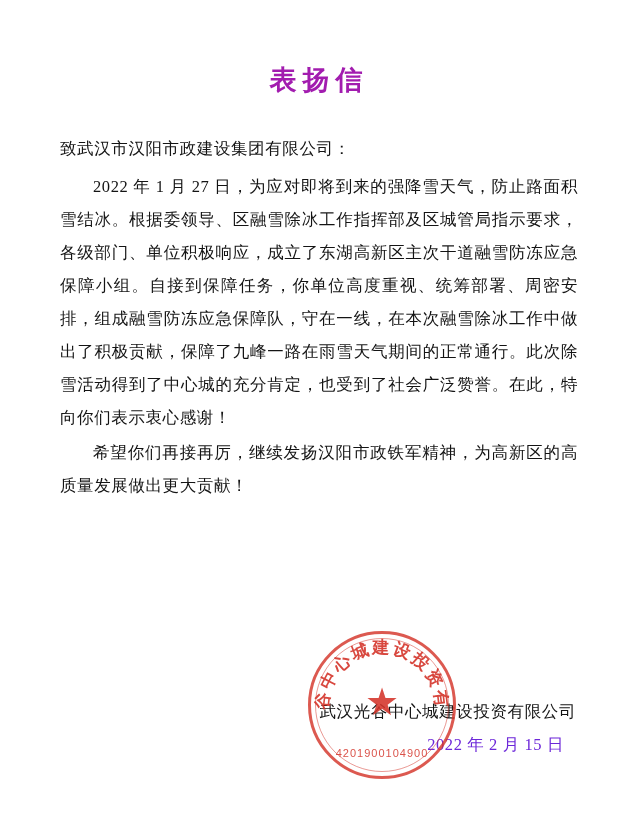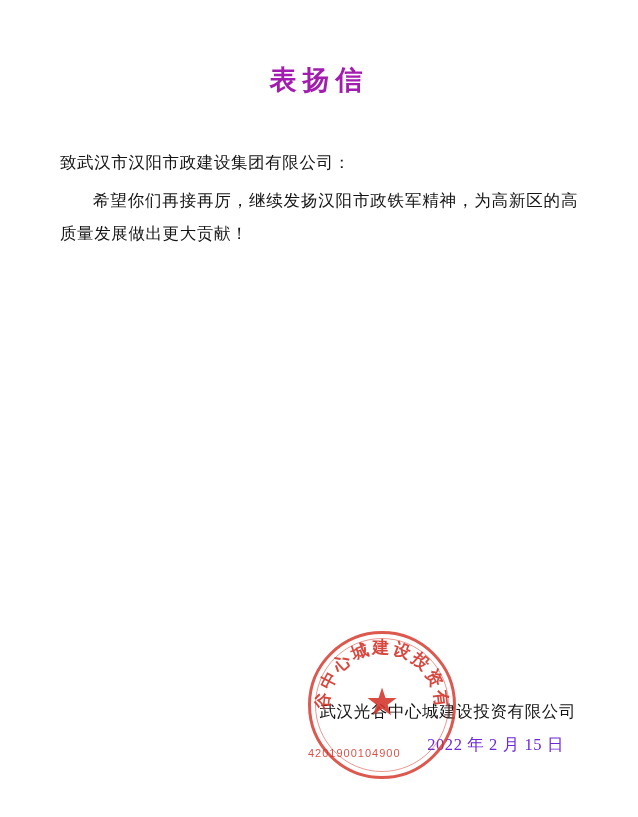--- a/index.html
+++ b/index.html
@@ -24,21 +24,21 @@
   .doc-title {
     text-align: center;
     font-size: 27px;
     font-weight: bold;
     letter-spacing: 6px;
     margin-top: 62px;
     color: #a21caf;
     font-family: "Liberation Serif", "DejaVu Serif", serif;
   }
   .body-block {
-    margin-top: 52px;
+    margin-top: 38px;
   }
   .salutation {
     font-size: 16.5px;
     line-height: 1.55;
     letter-spacing: 0.6px;
     margin: 0 0 8px 0;
     color: #141414;
   }
   .para {
     font-size: 16.5px;
@@ -105,21 +105,21 @@
     color: #d4342a;
     font-size: 38px;
     line-height: 1;
     opacity: 0.88;
   }
   .seal .seal-code {
     position: absolute;
     left: 0;
     right: 0;
     bottom: 20px;
-    text-align: left;
+    text-align: center;
     color: #d4342a;
     font-size: 11px;
     letter-spacing: 1px;
     opacity: 0.85;
     font-family: "Liberation Sans", sans-serif;
     margin-top: 25px;
   }
   .seal .arc-text {
     position: absolute;
     inset: 0;
@@ -140,20 +140,21 @@
 </style>
 </head>
 <body>
 
 <div class="page">
 
   <div class="doc-title">表扬信</div>
 
   <div class="body-block">
     <p class="salutation">致武汉市汉阳市政建设集团有限公司：</p>
+    <p class="para">2022 年 1 月 27 日，为应对即将到来的强降雪天气，防止路面积雪结冰。根据委领导、区融雪除冰工作指挥部及区城管局指示要求，各级部门、单位积极响应，成立了东湖高新区主次干道融雪防冻应急保障小组。自接到保障任务，你单位高度重视、统筹部署、周密安排，组成融雪防冻应急保障队，守在一线，在本次融雪除冰工作中做出了积极贡献，保障了九峰一路在雨雪天气期间的正常通行。此次除雪活动得到了中心城的充分肯定，也受到了社会广泛赞誉。在此，特向你们表示衷心感谢！</p>
     <p class="para">希望你们再接再厉，继续发扬汉阳市政铁军精神，为高新区的高质量发展做出更大贡献！</p>
   </div>
 
   <div class="signature-block">
     <div class="sign-org">武汉光谷中心城建设投资有限公司</div>
     <div class="sign-date">2022 年 2 月 15 日</div>
   </div>
 
   <div class="seal">
     <div class="ring"></div>

